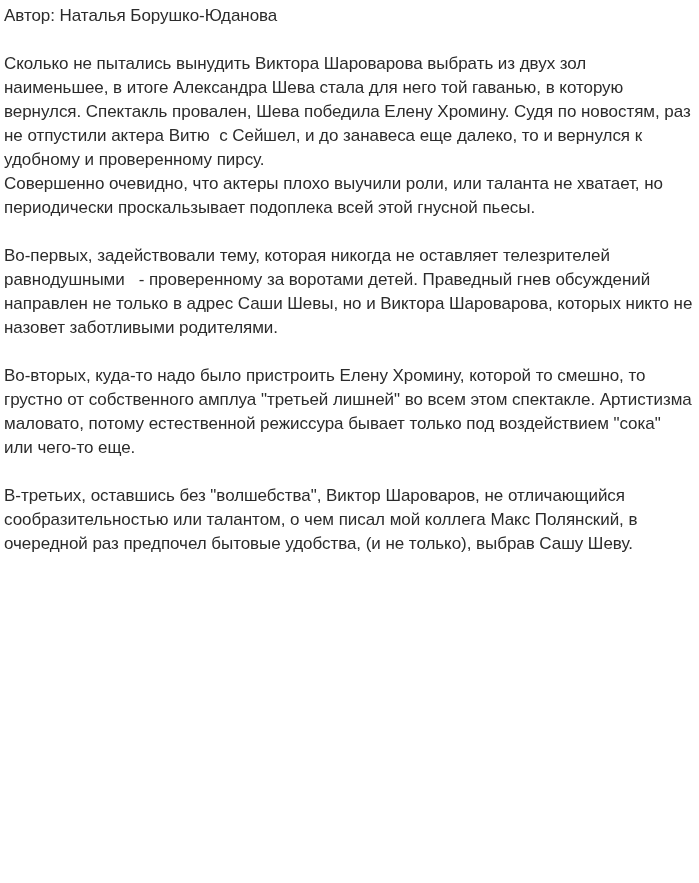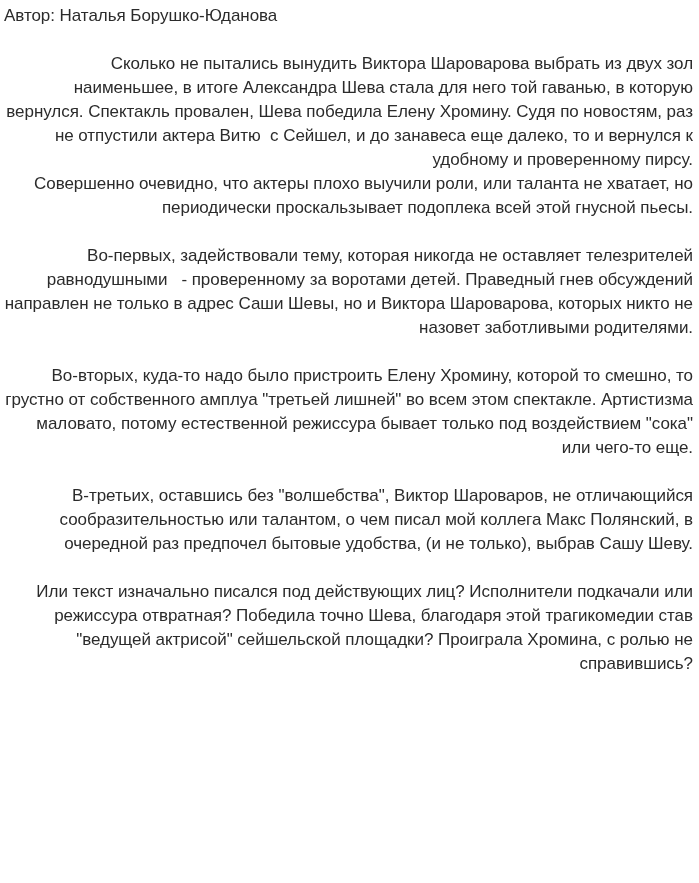--- a/index.html
+++ b/index.html
@@ -34,36 +34,34 @@
     margin-top: 24px;
   }
   .heading {
     font-weight: 400;
   }
   .author {
     font-weight: 400;
   }
   .body-text {
     font-weight: 400;
-    text-align: right;
   }
 </style>
 </head>
 <body style="background: rgb(255, 255, 255); color: rgb(43, 43, 43);">
 
 <div class="page">
 
 
   <p class="block author">Автор: Наталья Борушко-Юданова</p>
 
   <p class="block body-text">Сколько не пытались вынудить Виктора Шароварова выбрать из двух зол наименьшее, в итоге Александра Шева стала для него той гаванью, в которую вернулся. Спектакль провален, Шева победила Елену Хромину. Судя по новостям, раз не отпустили актера Витю  с Сейшел, и до занавеса еще далеко, то и вернулся к удобному и проверенному пирсу.
 Совершенно очевидно, что актеры плохо выучили роли, или таланта не хватает, но периодически проскальзывает подоплека всей этой гнусной пьесы.</p>
 
   <p class="block body-text">Во-первых, задействовали тему, которая никогда не оставляет телезрителей равнодушными   - проверенному за воротами детей. Праведный гнев обсуждений направлен не только в адрес Саши Шевы, но и Виктора Шароварова, которых никто не назовет заботливыми родителями.</p>
 
   <p class="block body-text">Во-вторых, куда-то надо было пристроить Елену Хромину, которой то смешно, то грустно от собственного амплуа "третьей лишней" во всем этом спектакле. Артистизма маловато, потому естественной режиссура бывает только под воздействием "сока" или чего-то еще.</p>
 
   <p class="block body-text">В-третьих, оставшись без "волшебства", Виктор Шароваров, не отличающийся сообразительностью или талантом, о чем писал мой коллега Макс Полянский, в очередной раз предпочел бытовые удобства, (и не только), выбрав Сашу Шеву.</p>
 
 
-  <p class="block body-text">Или текст изначально писался под действующих лиц? Исполнители подкачали или режиссура отвратная? Победила точно Шева, благодаря этой трагикомедии став "ведущей актрисой" сейшельской площадки? Проиграла Хромина, с ролью не справившись?</p>
 
 </div>
 
 </body></html>

